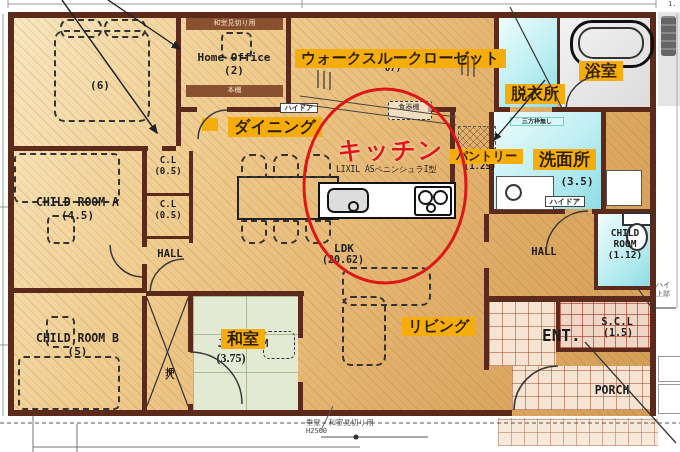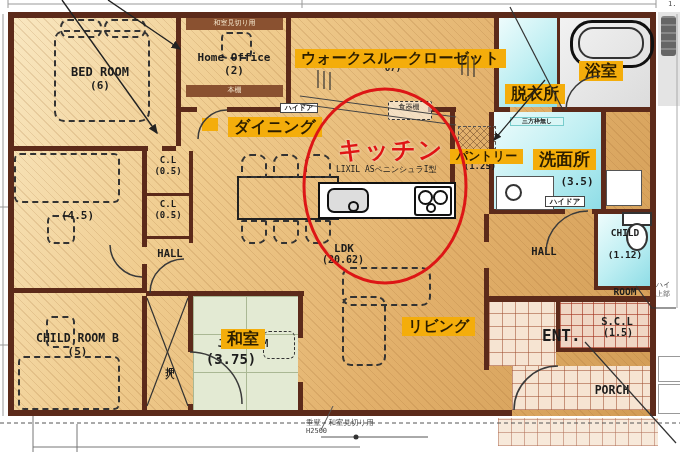--- a/index.html
+++ b/index.html
@@ -144,45 +144,45 @@
   <div class="dash" style="left:342px;top:296px;width:40px;height:66px;border-radius:9px;"></div>
   <div class="dash" style="left:263px;top:331px;width:30px;height:26px;border-width:1.5px;"></div>
   <div class="solid" style="left:570px;top:20px;width:78px;height:42px;border-width:3px;border-radius:22px;border-color:#111;"></div>
   <div class="solid" style="left:578px;top:27px;width:62px;height:28px;border-radius:15px;border-color:#333;"></div>
   <div class="solid" style="left:622px;top:212px;width:26px;height:10px;border-color:#333;background:#fff;"></div>
   <div class="solid" style="left:626px;top:223px;width:18px;height:24px;border-radius:50%;border-color:#333;background:#fff;"></div>
   <div class="whitebox" style="left:496px;top:176px;width:56px;height:32px;"></div>
   <div class="solid" style="left:505px;top:184px;width:13px;height:13px;border-radius:50%;border-color:#333;"></div>
   <div class="whitebox" style="left:606px;top:170px;width:34px;height:34px;"></div>
 
-  <div class="ptxt" style="left:30px;top:66px;width:140px;font-size:12px;">BED ROOM</div>
   <div class="ptxt" style="left:30px;top:80px;width:140px;font-size:11px;">(6)</div>
   <div class="ptxt" style="left:185px;top:52px;width:98px;font-size:11px;">Home Office</div>
   <div class="ptxt" style="left:185px;top:65px;width:98px;font-size:11px;">(2)</div>
   <div class="ptxt" style="left:186px;top:20px;width:97px;font-size:7px;color:#f7ead0;font-weight:400;">和室見切り用</div>
   <div class="ptxt" style="left:186px;top:87px;width:97px;font-size:7px;color:#f7ead0;font-weight:400;">本棚</div>
   <div class="ptxt" style="left:388px;top:104px;width:42px;font-size:7px;font-weight:400;">食器棚</div>
   <div class="ptxt" style="left:378px;top:64px;width:30px;font-size:9px;">67)</div>
+  <div class="ptxt" style="left:10px;top:196px;width:135px;font-size:11.5px;">CHILD ROOM A</div>
   <div class="ptxt" style="left:10px;top:210px;width:135px;font-size:11px;">(4.5)</div>
   <div class="ptxt" style="left:146px;top:156px;width:44px;font-size:9px;">C.L</div>
   <div class="ptxt" style="left:146px;top:167px;width:44px;font-size:9px;">(0.5)</div>
   <div class="ptxt" style="left:146px;top:200px;width:44px;font-size:9px;">C.L</div>
   <div class="ptxt" style="left:146px;top:211px;width:44px;font-size:9px;">(0.5)</div>
   <div class="ptxt" style="left:146px;top:248px;width:48px;font-size:10.5px;">HALL</div>
   <div class="ptxt" style="left:10px;top:332px;width:135px;font-size:11.5px;">CHILD ROOM B</div>
   <div class="ptxt" style="left:10px;top:346px;width:135px;font-size:11px;">(5)</div>
   <div class="ptxt vtext" style="left:160px;top:340px;width:14px;height:44px;font-size:9px;">押入</div>
   <div class="ptxt" style="left:184px;top:338px;width:118px;font-size:10.5px;">JAP ROOM</div>
-  <div class="ptxt" style="left:191px;top:352px;width:80px;font-size:14px;">(3.75)</div>
+  <div class="ptxt" style="left:191px;top:352px;width:80px;font-size:12px;font-family:Liberation Serif, serif;">(3.75)</div>
   <div class="ptxt" style="left:318px;top:243px;width:52px;font-size:11px;text-align:center;">LDK</div>
   <div class="ptxt" style="left:312px;top:255px;width:62px;font-size:10px;">(20.62)</div>
   <div class="ptxt" style="left:336px;top:166px;width:120px;font-size:8px;text-align:left;font-weight:400;">LIXIL ASペニンシュラI型</div>
   <div class="ptxt" style="left:524px;top:246px;width:40px;font-size:10.5px;">HALL</div>
   <div class="ptxt" style="left:598px;top:228px;width:54px;font-size:9.5px;">CHILD</div>
-  <div class="ptxt" style="left:598px;top:239px;width:54px;font-size:9.5px;margin-top:48px;">ROOM</div>
+  <div class="ptxt" style="left:598px;top:239px;width:54px;font-size:9.5px;">ROOM</div>
   <div class="ptxt" style="left:596px;top:250px;width:58px;font-size:9.5px;">(1.12)</div>
   <div class="ptxt" style="left:594px;top:316px;width:46px;font-size:10.5px;">S.C.L</div>
   <div class="ptxt" style="left:596px;top:328px;width:44px;font-size:10px;">(1.5)</div>
   <div class="ptxt" style="left:522px;top:328px;width:38px;font-size:16px;margin-left:20px;">ENT.</div>
   <div class="ptxt" style="left:584px;top:384px;width:56px;font-size:11.5px;">PORCH</div>
   <div class="ptxt" style="left:552px;top:176px;width:50px;font-size:11px;">(3.5)</div>
   <div class="ptxt" style="left:458px;top:162px;width:44px;font-size:9px;">(1.25)</div>
 
   <div class="tag" style="left:280px;top:103px;width:36px;font-size:7px;">ハイドア</div>
   <div class="tag" style="left:545px;top:196px;width:38px;font-size:7.5px;">ハイドア</div>

